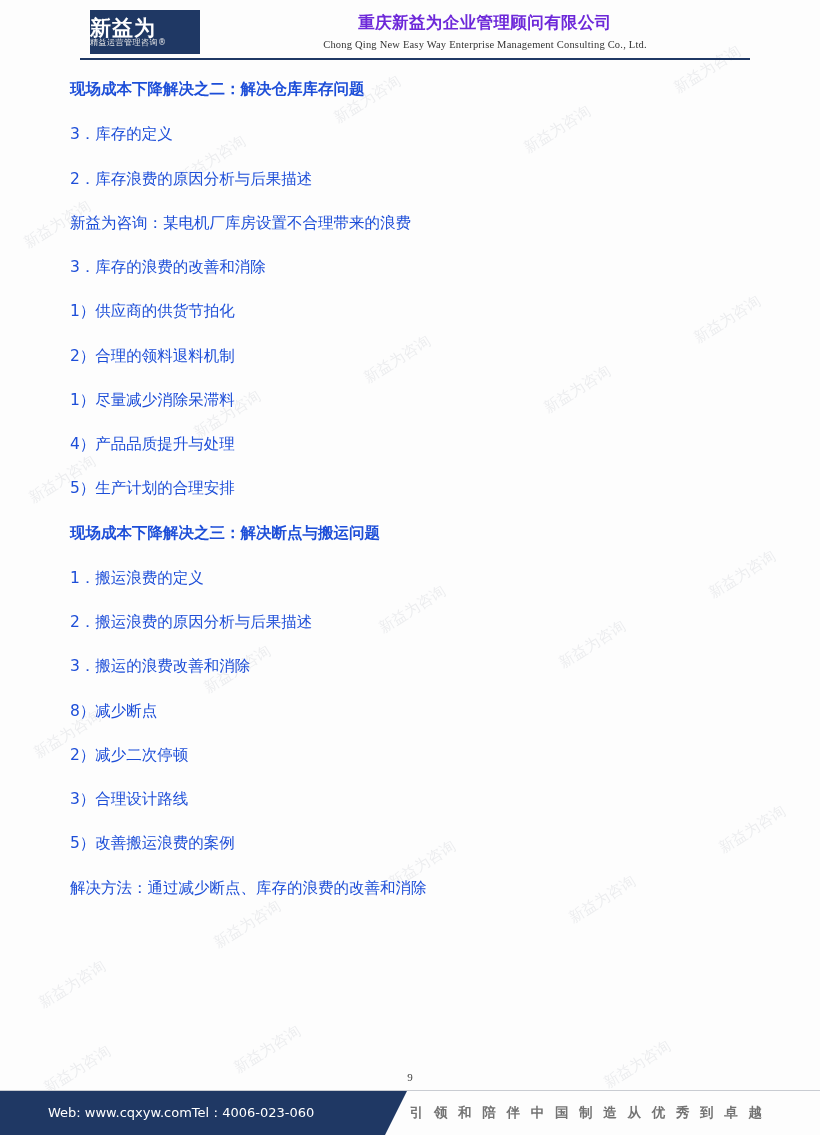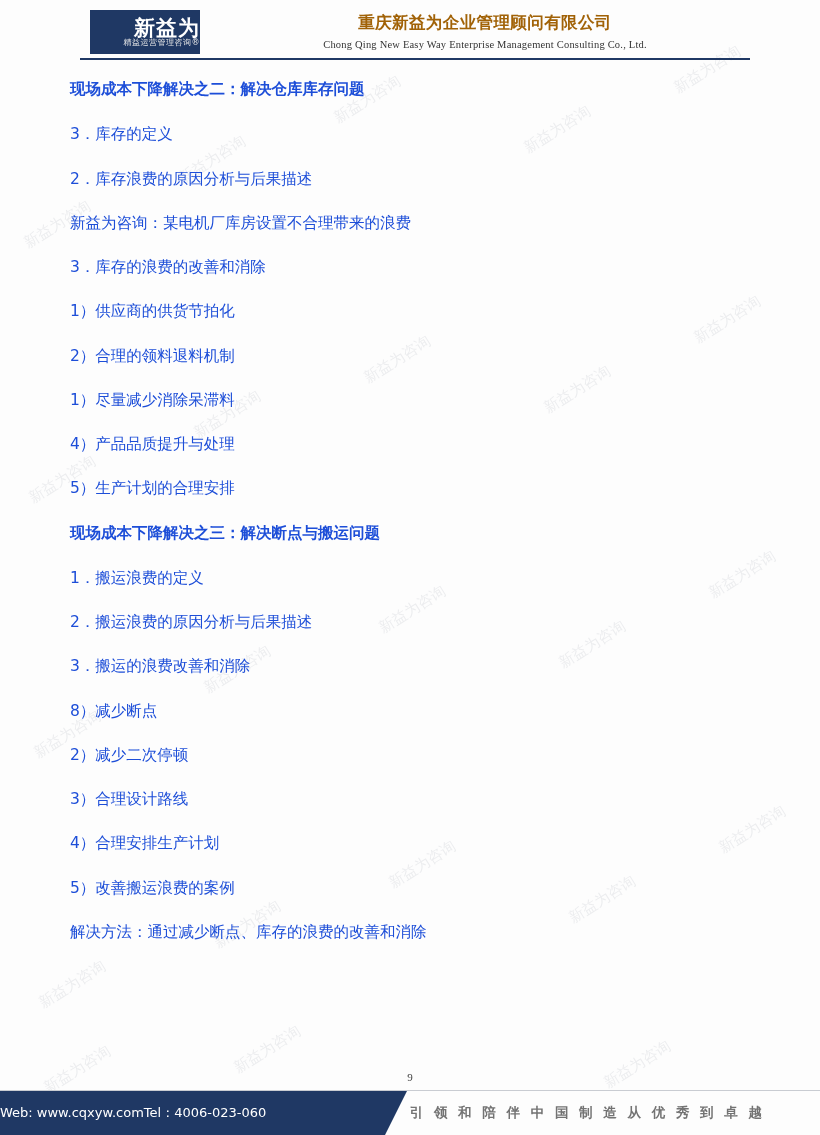--- a/index.html
+++ b/index.html
@@ -35,21 +35,21 @@
   .logo-box {
     position: absolute;
     left: 20px;
     top: 0px;
     width: 110px;
     height: 44px;
     background: #1f3864;
     color: #ffffff;
     display: flex;
     flex-direction: column;
-    align-items: flex-end;
+    align-items: flex-start;
     justify-content: center;
     line-height: 1;
   }
   .logo-main {
     font-size: 21px;
     font-weight: bold;
     letter-spacing: 1px;
     color: #ffffff;
     font-family: "DejaVu Sans", sans-serif;
   }
@@ -62,21 +62,21 @@
   .header-titles {
     position: absolute;
     left: 150px;
     top: 2px;
     right: 0;
     text-align: center;
   }
   .header-cn {
     font-size: 16.5px;
     font-weight: bold;
-    color: #a16207;
+    color: #6d28d9;
     font-family: "DejaVu Sans", sans-serif;
     letter-spacing: 0.4px;
   }
   .header-en {
     font-size: 10.5px;
     color: #333333;
     font-family: "Liberation Serif", serif;
     margin-top: 5px;
     letter-spacing: 0.2px;
   }
@@ -143,20 +143,21 @@
   .footer-left {
     position: absolute;
     left: 0;
     bottom: 0;
     width: 385px;
     height: 44px;
     background: #1f3864;
     color: #ffffff;
     display: flex;
     align-items: center;
+    padding-left: 48px;
     box-sizing: border-box;
     font-size: 13px;
     font-family: "DejaVu Sans", sans-serif;
   }
   .footer-left::after {
     content: "";
     position: absolute;
     right: -22px;
     top: 0;
     border-top: 44px solid #1f3864;
@@ -238,21 +239,20 @@
       <div class="line">1）尽量减少消除呆滞料</div>
       <div class="line">4）产品品质提升与处理</div>
       <div class="line">5）生产计划的合理安排</div>
       <div class="line heading">现场成本下降解决之三：解决断点与搬运问题</div>
       <div class="line">1．搬运浪费的定义</div>
       <div class="line">2．搬运浪费的原因分析与后果描述</div>
       <div class="line">3．搬运的浪费改善和消除</div>
       <div class="line">8）减少断点</div>
       <div class="line">2）减少二次停顿</div>
       <div class="line">3）合理设计路线</div>
-      <div class="line">4）合理安排生产计划</div>
       <div class="line">5）改善搬运浪费的案例</div>
       <div class="line">解决方法：通过减少断点、库存的浪费的改善和消除</div>
     </div>
 
   <div class="page-number">9</div>
 
   <div class="footer">
     <div class="footer-rule"></div>
     <div class="footer-left">Web: www.cqxyw.comTel：4006-023-060</div>
     <div class="footer-right">引 领 和 陪 伴 中 国 制 造 从 优 秀 到 卓 越</div>

